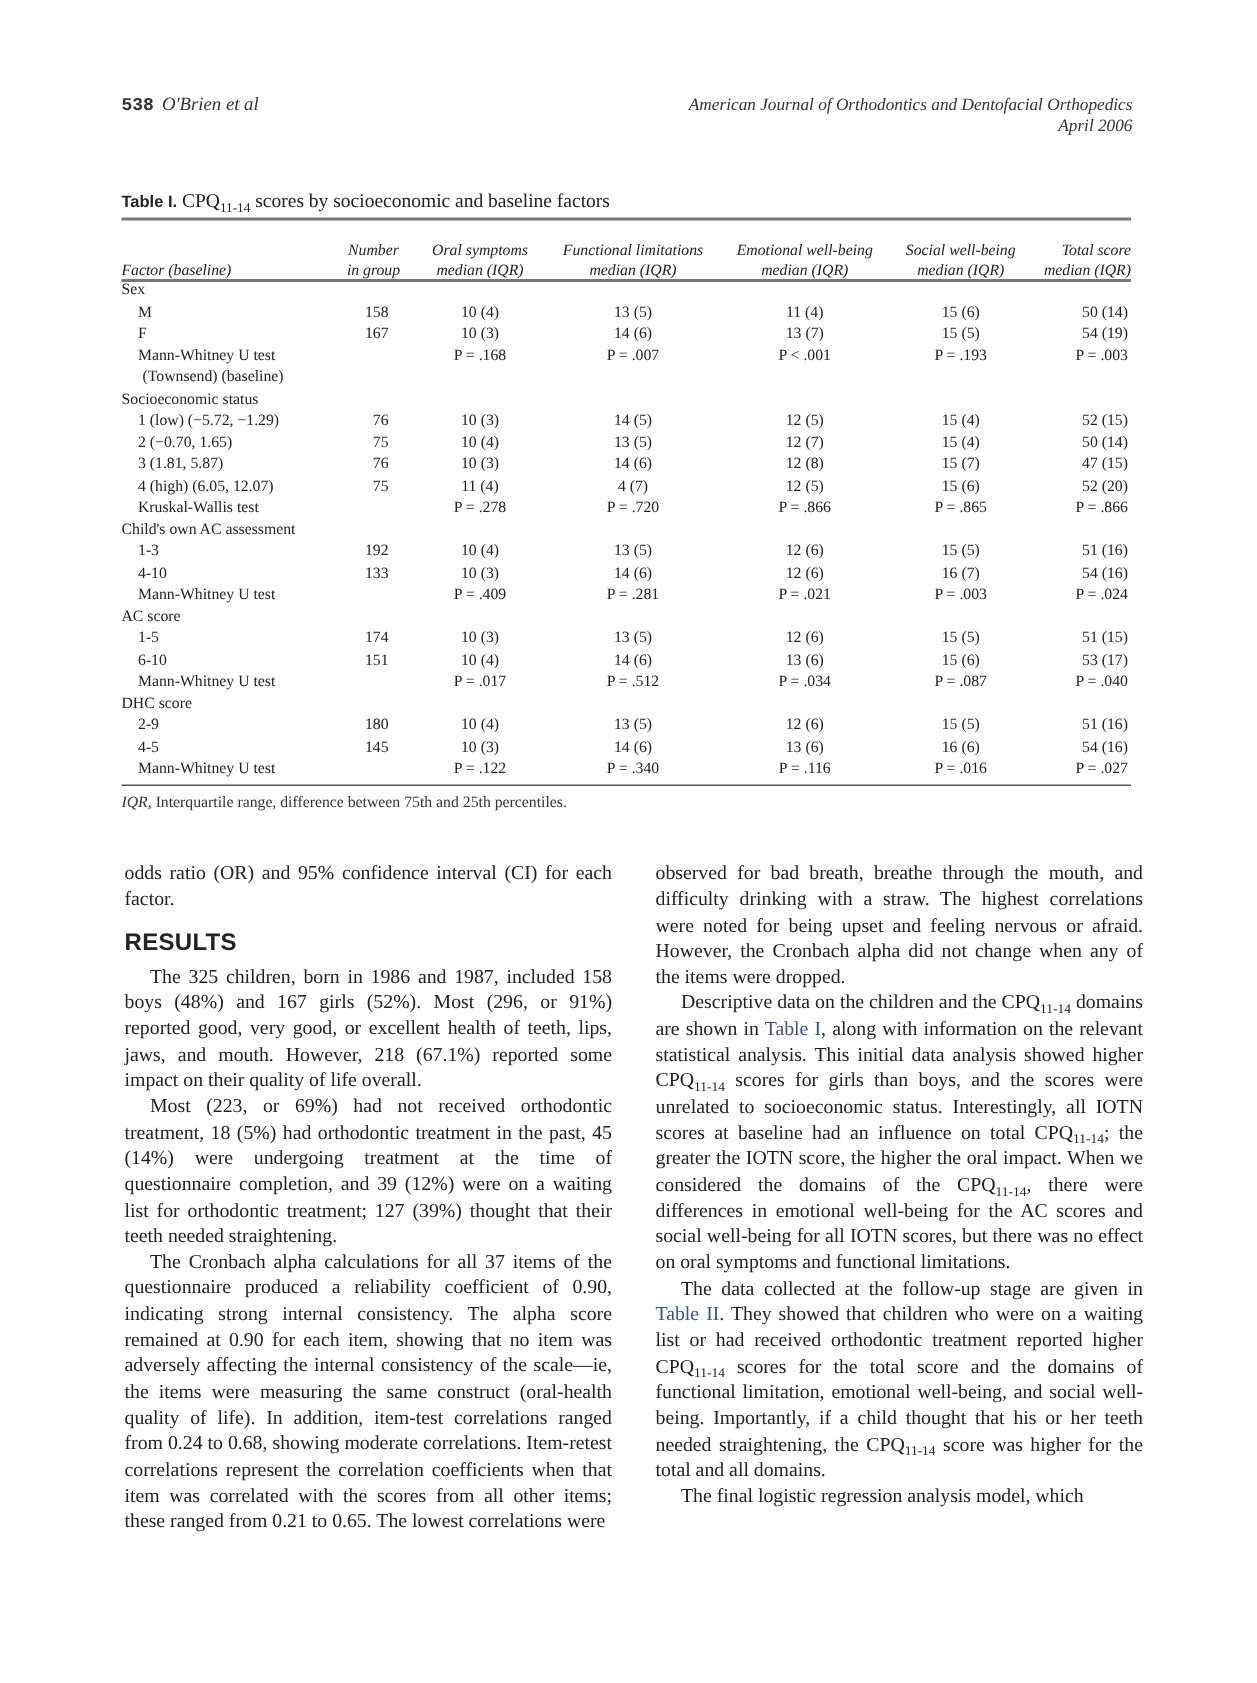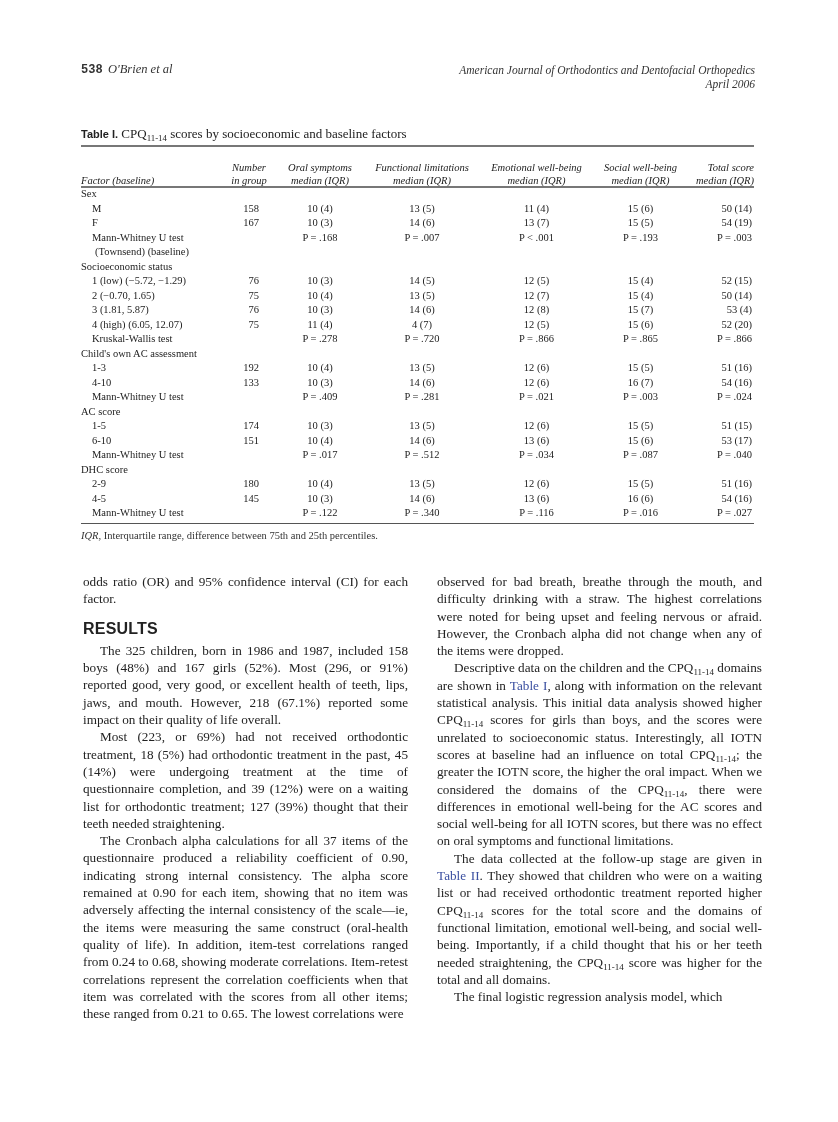--- a/index.html
+++ b/index.html
@@ -154,21 +154,21 @@
         <td>15 (4)</td>
         <td class="last">50 (14)</td>
       </tr>
     <tr>
         <td class="fac ind">3 (1.81, 5.87)</td>
         <td class="n">76</td>
         <td>10 (3)</td>
         <td>14 (6)</td>
         <td>12 (8)</td>
         <td>15 (7)</td>
-        <td class="last">53 (4)</td>
+        <td class="last">47 (15)</td>
       </tr>
     <tr>
         <td class="fac ind">4 (high) (6.05, 12.07)</td>
         <td class="n">75</td>
         <td>11 (4)</td>
         <td>4 (7)</td>
         <td>12 (5)</td>
         <td>15 (6)</td>
         <td class="last">52 (20)</td>
       </tr>

